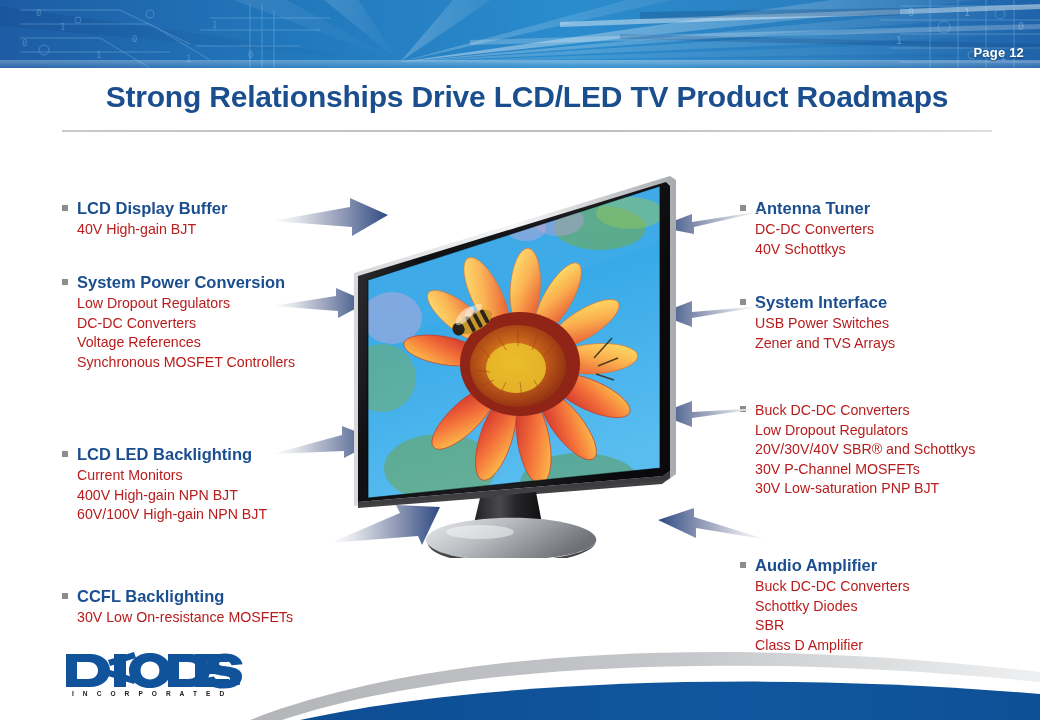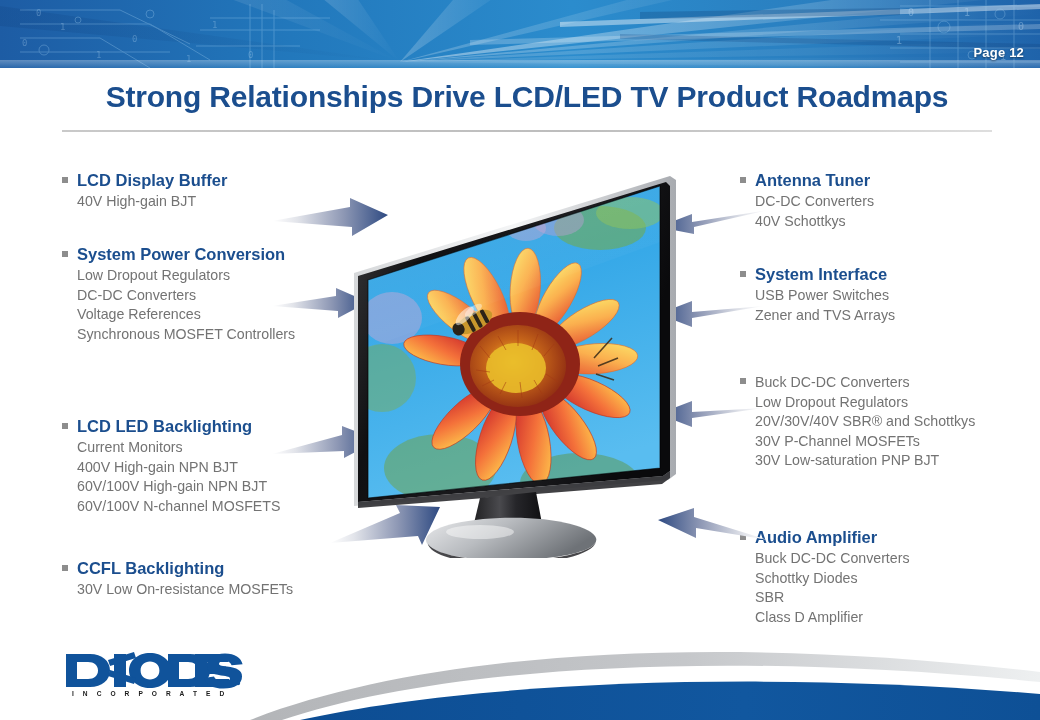--- a/index.html
+++ b/index.html
@@ -55,21 +55,21 @@
     text-align: center;
   }
   #title-rule {
     position: absolute;
     left: 62px; top: 130px;
     width: 930px; height: 2px;
     background: linear-gradient(90deg, #c9c9c9 0%, #bdbdbd 55%, #dedede 100%);
   }
 
   
-  .block { position: absolute; }
+  .block { position: absolute; margin-top: 28px; }
   .block .head {
     font-size: 16.5px;
     font-weight: bold;
     color: #1b4e8e;
     white-space: nowrap;
     line-height: 20px;
     position: relative;
     padding-left: 15px;
   }
   .block .head .bullet {
@@ -78,21 +78,21 @@
     width: 6px; height: 6px;
     background: #8d8d8d;
   }
   .block .items {
     margin: 2px 0 0 15px;
     padding: 0;
     list-style: none;
   }
   .block .items li {
     font-size: 14.2px;
-    color: #737373;
+    color: #b91c1c;
     line-height: 19.5px;
     white-space: nowrap;
   }
 
   
   #blk-lcd-display-buffer      { left: 62px; top: 170px; }
   #blk-system-power-conversion { left: 62px; top: 244px; }
   #blk-lcd-led-backlighting    { left: 62px; top: 416px; }
   #blk-ccfl-backlighting       { left: 62px; top: 558px; }
 
@@ -245,21 +245,20 @@
 
   <div class="block" id="blk-lcd-led-backlighting">
     <div class="head">
       <span class="bullet"></span>
       <span>LCD LED Backlighting</span>
     </div>
     <ul class="items">
       <li>Current Monitors</li>
       <li>400V High-gain NPN BJT</li>
       <li>60V/100V High-gain NPN BJT</li>
-      <li>60V/100V N-channel MOSFETS</li>
     </ul>
   </div>
 
   <div class="block" id="blk-ccfl-backlighting">
     <div class="head">
       <span class="bullet"></span>
       <span>CCFL Backlighting</span>
     </div>
     <ul class="items">
       <li>30V Low On-resistance MOSFETs</li>

